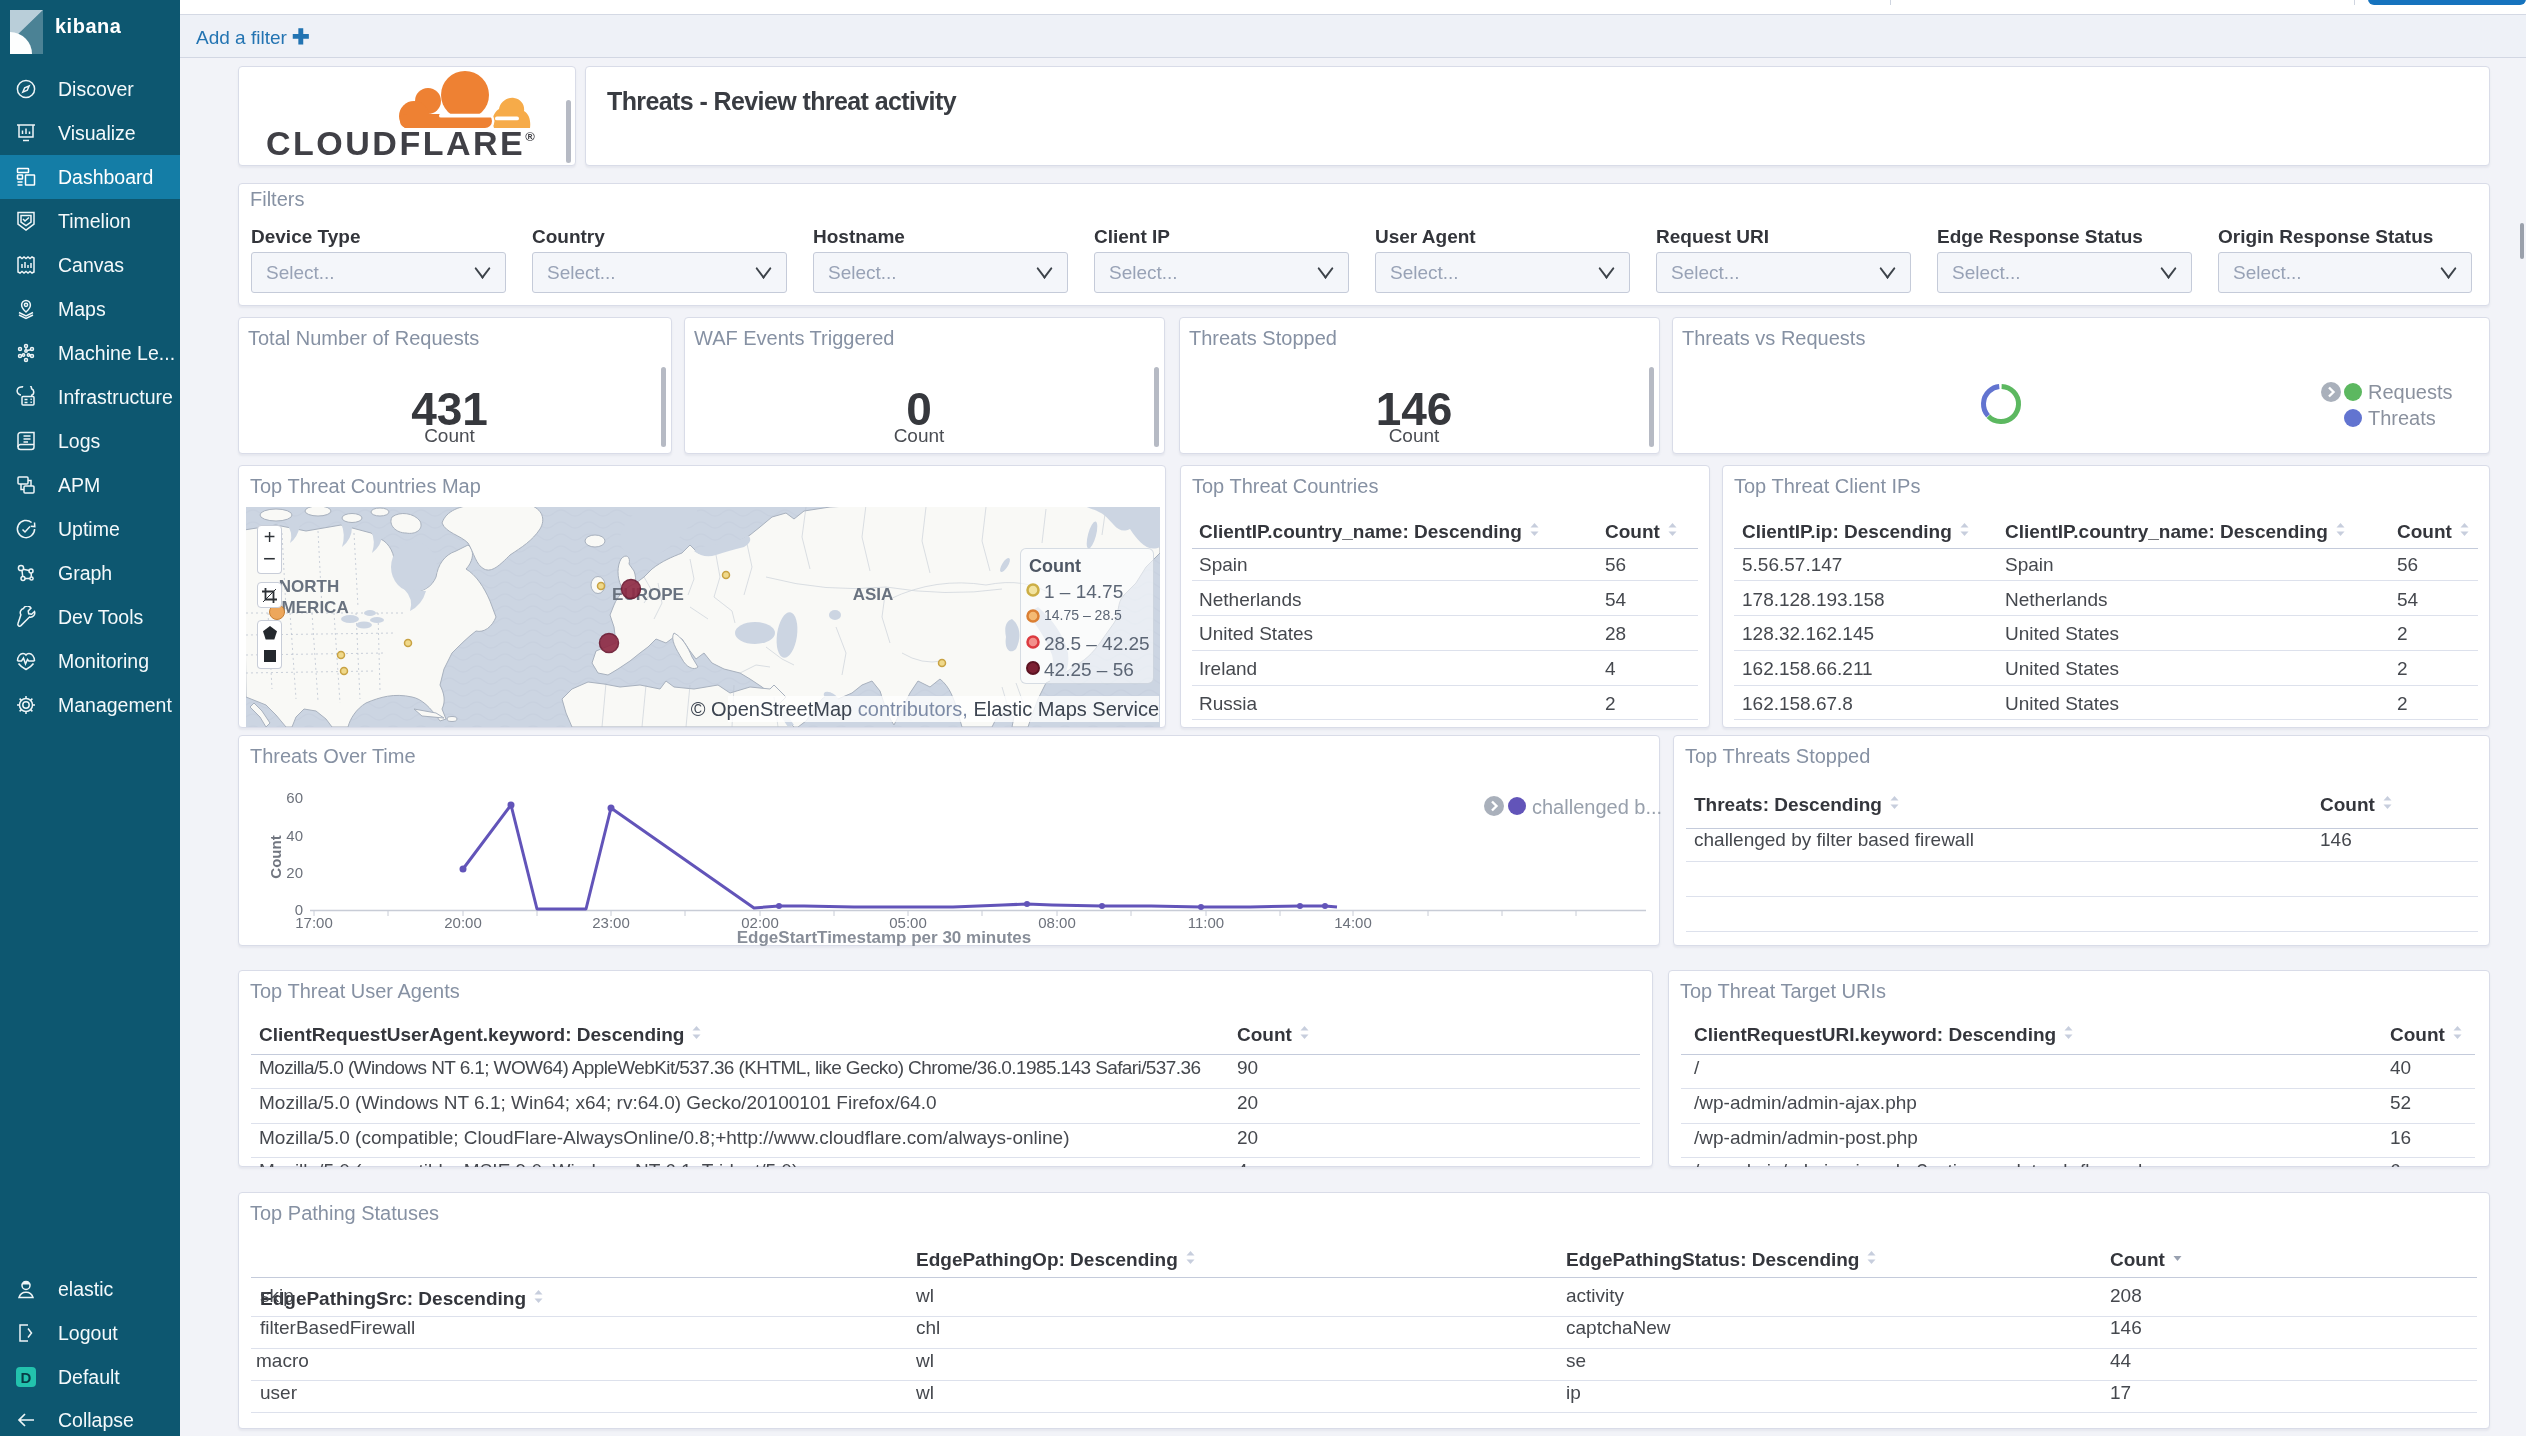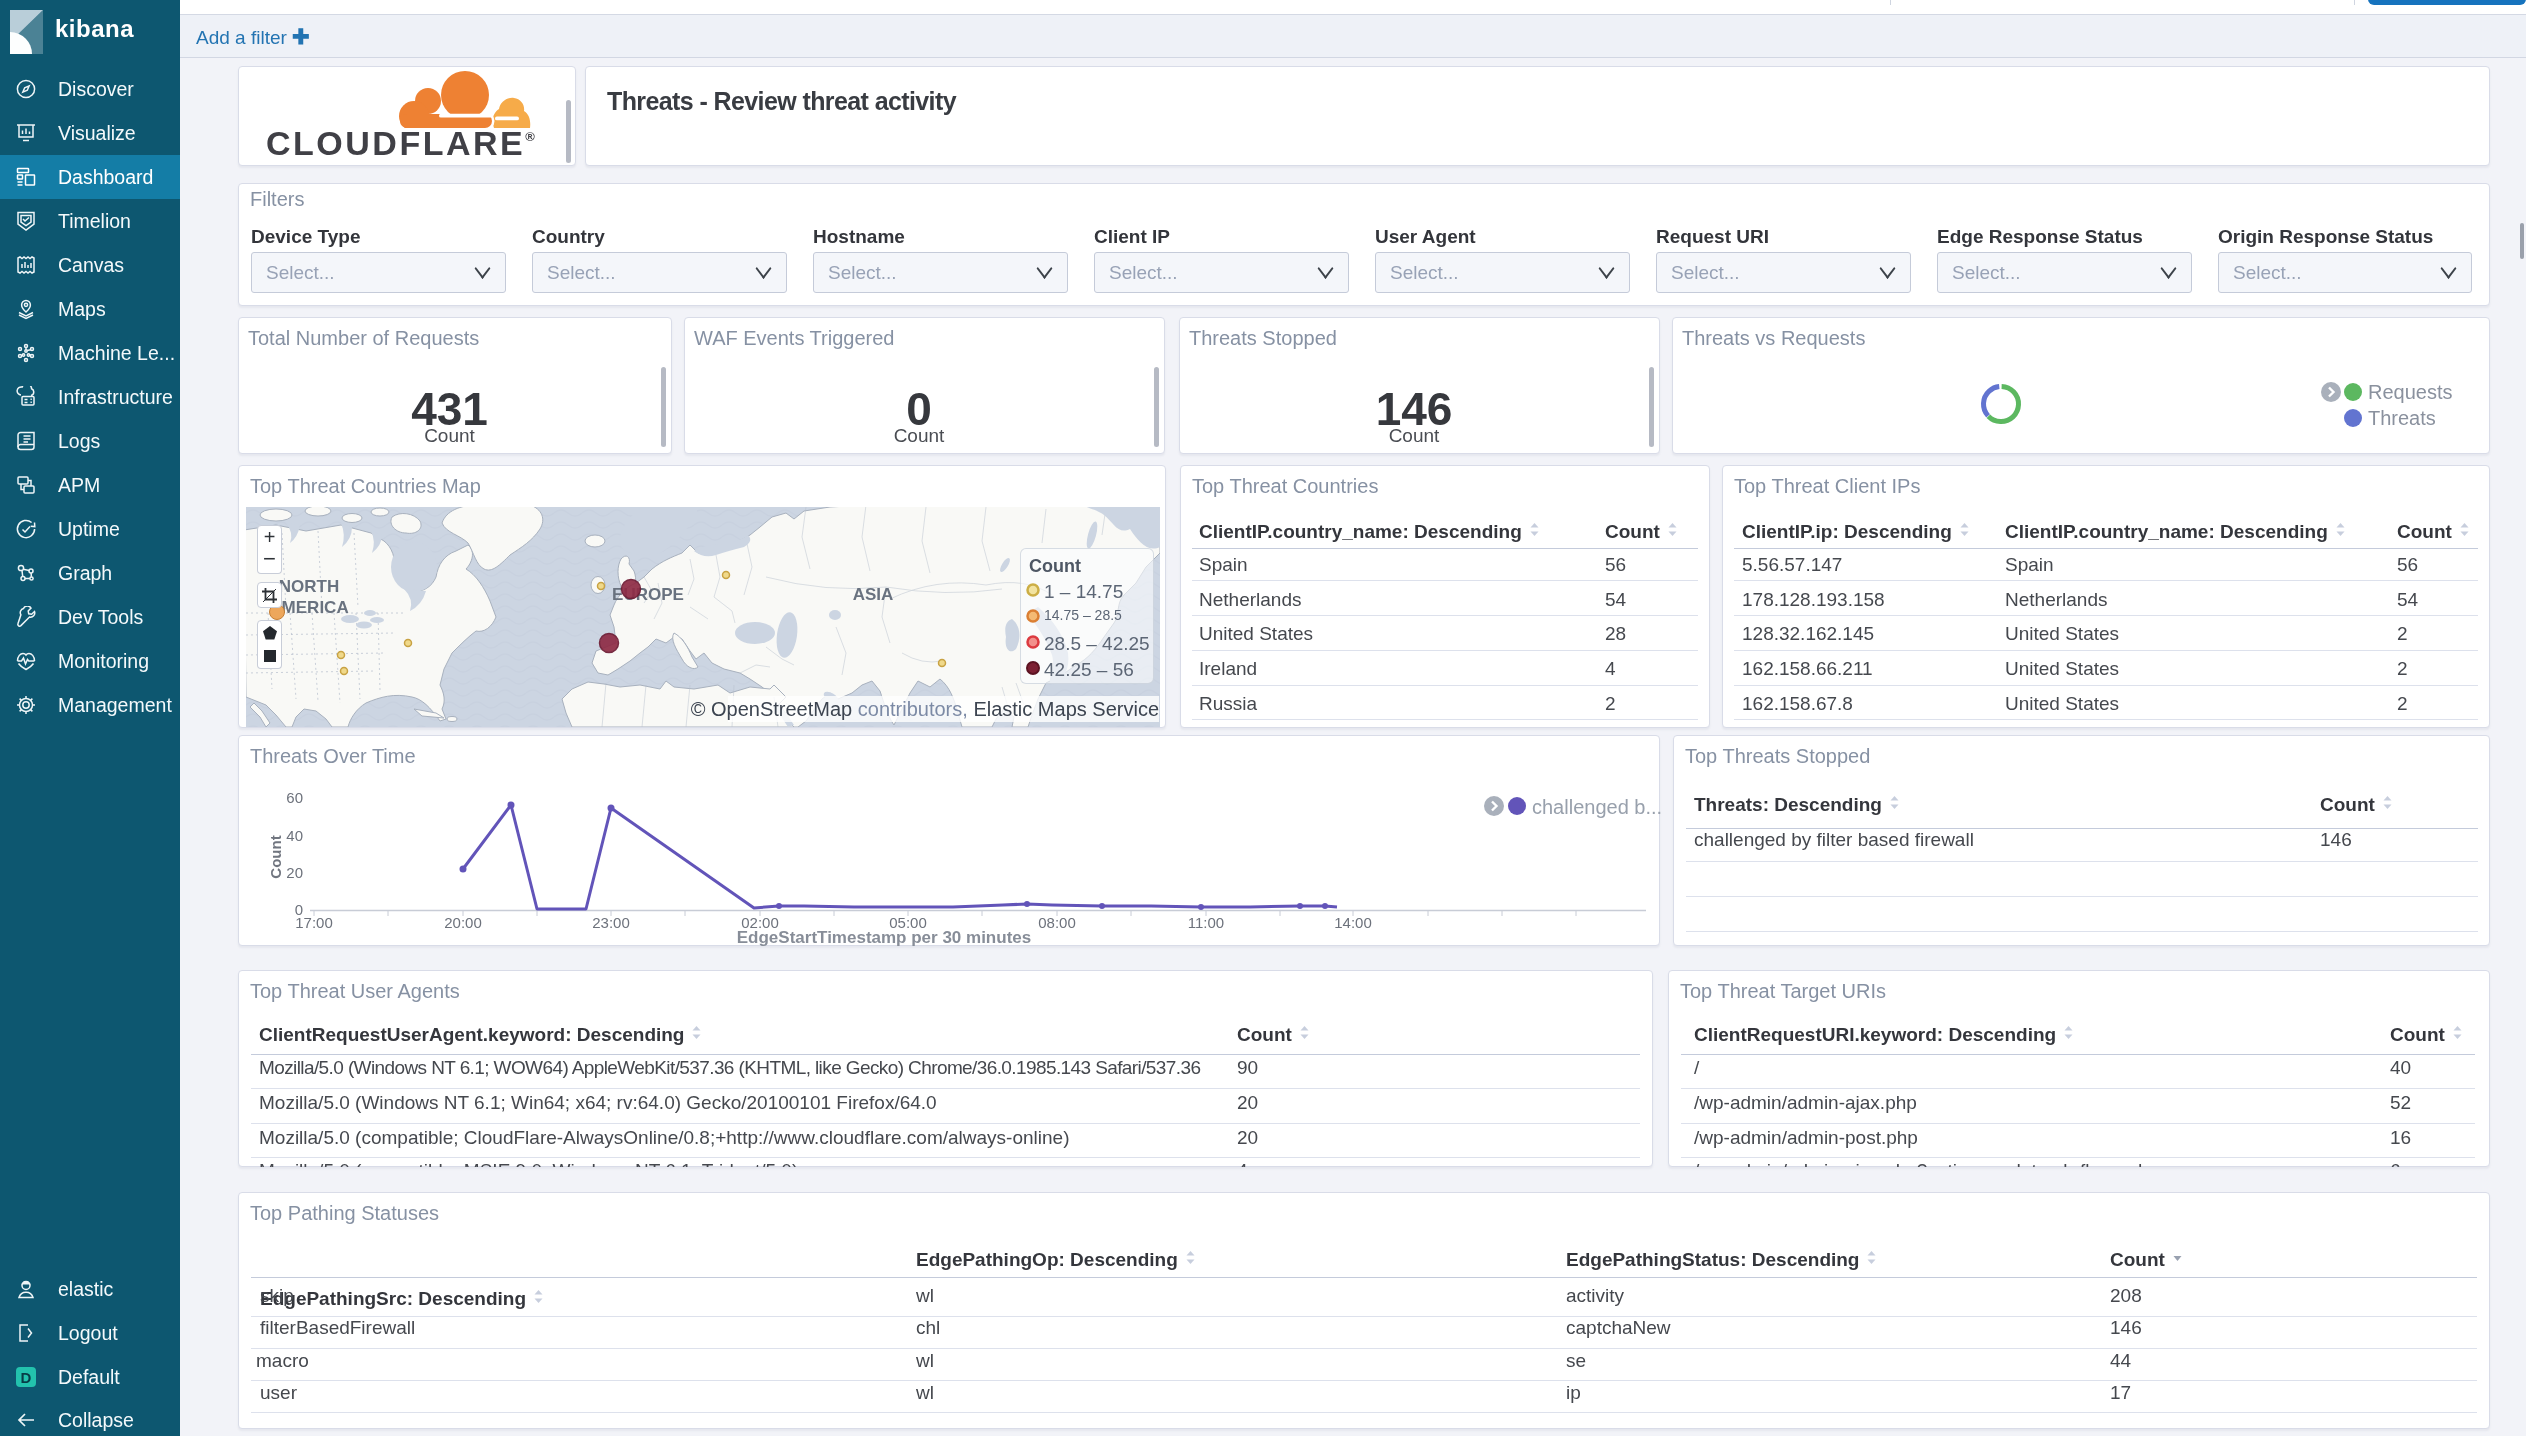--- a/index.html
+++ b/index.html
@@ -34,21 +34,21 @@
 <div class="abs" style="left:180px;top:15px;width:2346px;height:43px;background:#eef1f7;border-bottom:1px solid #d2d7e3"></div>
 <div class="abs" style="left:196px;top:25px;font-size:19px;color:#2374b2">Add a filter <span style="font-weight:bold;font-size:21px">✚</span></div>
 
 <div class="abs" style="left:0;top:0;width:180px;height:1436px;background:#0d5770"></div>
 <div class="abs" style="left:0;top:155px;width:180px;height:44px;background:#147da6"></div>
 <svg class="abs" style="left:10px;top:10px" width="33" height="44" viewBox="0 0 33 44">
   <polygon points="0,32 33,0 33,44 0,44" fill="#7fa5b5" opacity="0.55"></polygon>
   <polygon points="0,0 33,0 0,32" fill="#b9ced9"></polygon>
   <path d="M0,44 L0,22 A22,22 0 0 1 22,44 Z" fill="#fdfefe"></path>
 </svg>
-<div class="abs" style="left:55px;top:15px;font-size:24px;font-weight:600;color:#fff;letter-spacing:0.5px">kibana</div>
+<div class="abs" style="left:55px;top:15px;font-size:20px;font-weight:600;color:#fff;letter-spacing:0.5px">kibana</div>
 <div class="nav" style="top:67px">
     <svg width="22" height="22" viewBox="0 0 22 22" fill="none" stroke="#eef5f7" stroke-width="1.5">
       <circle cx="11" cy="11" r="8.6"></circle>
       <path d="M14.2 7.8 L12.3 12.3 L7.8 14.2 L9.7 9.7 Z"></path>
     </svg>
     <span class="lbl">Discover</span>
   </div>
 <div class="nav" style="top:111px">
     <svg width="22" height="22" viewBox="0 0 22 22" fill="none" stroke="#eef5f7" stroke-width="1.5">
       <path d="M2 3 L20 3"></path>

